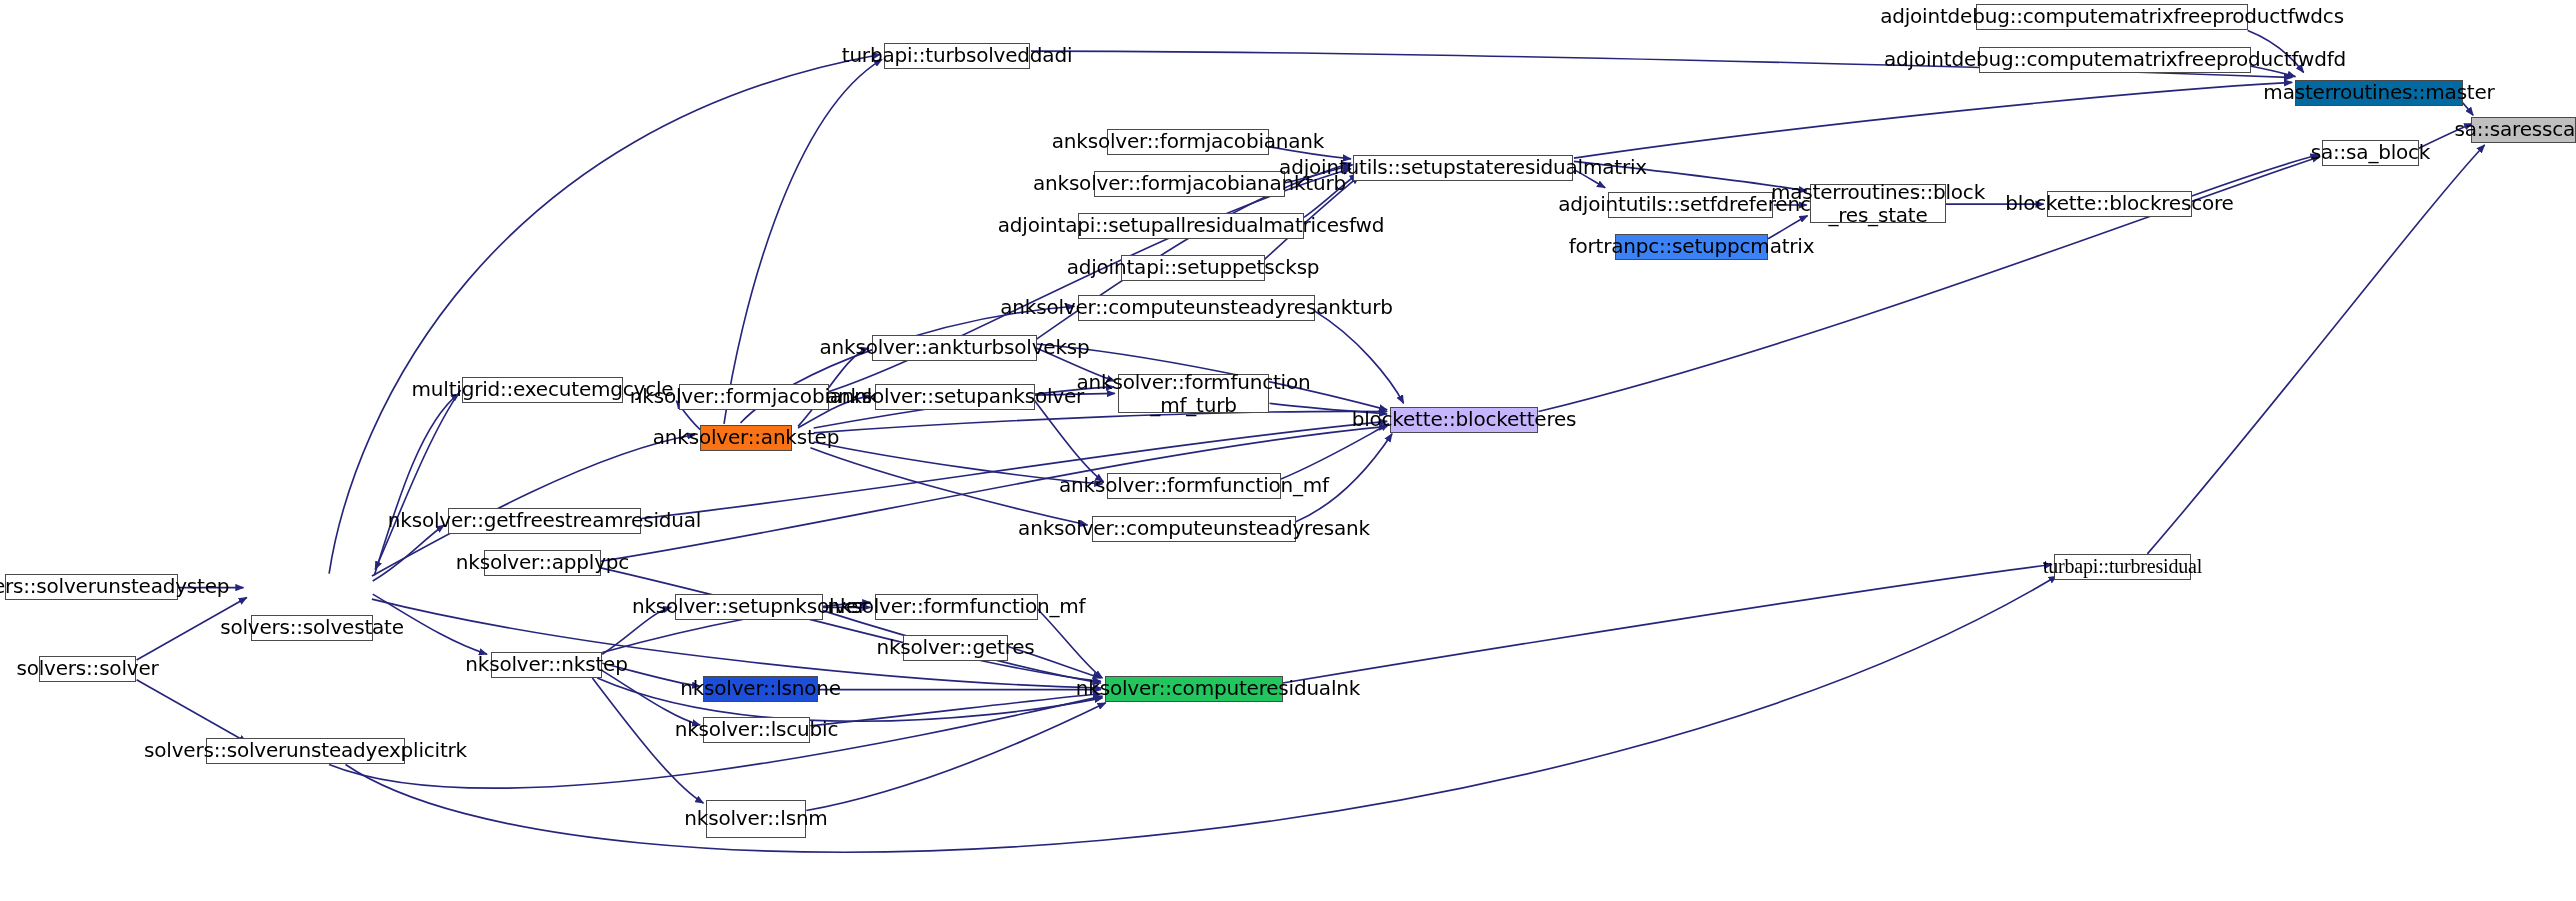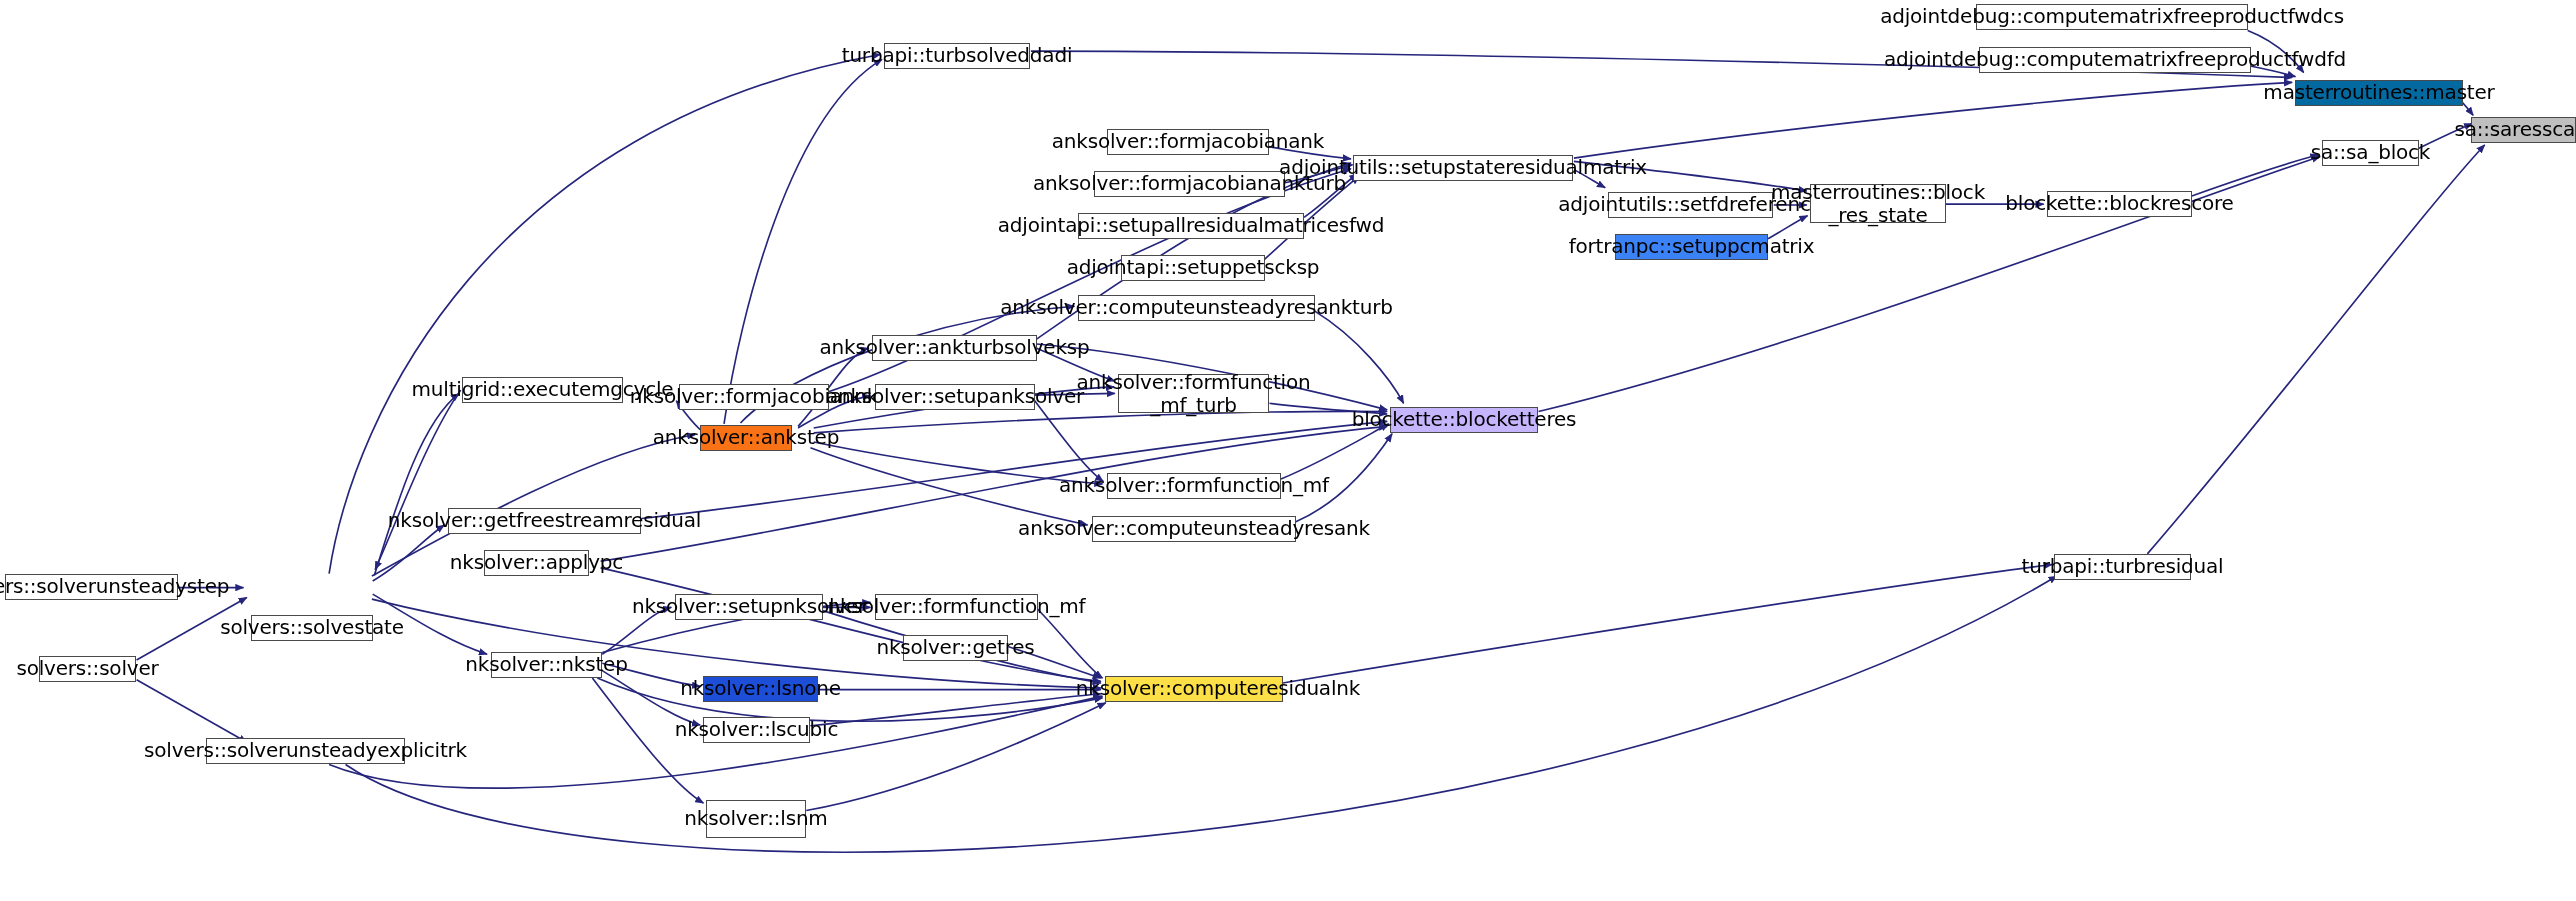--- a/index.html
+++ b/index.html
@@ -128,29 +128,29 @@
         <path d="M 2610,673 C 2760,500 2950,250 3020,176" fill="none" stroke="#26257c" stroke-width="2" marker-end="url(#ah)"></path>
         <path d="M 420,929 C 700,1120 1900,1060 2500,700" fill="none" stroke="#26257c" stroke-width="2" marker-end="url(#ah)"></path>
       </g>
   </svg>
   <div id="nodes">
       <div class="node" style="left: 5px; top: 574px; width: 173px; height: 26px; background: rgb(255, 255, 255); border-color: rgb(74, 74, 74);">solvers::solverunsteadystep</div>
       <div class="node" style="left: 251px; top: 574px; width: 122px; height: 26px; background: rgb(255, 255, 255); border-color: rgb(74, 74, 74); margin-top: 41px;">solvers::solvestate</div>
       <div class="node" style="left: 39px; top: 656px; width: 97px; height: 26px; background: rgb(255, 255, 255); border-color: rgb(74, 74, 74);">solvers::solver</div>
       <div class="node" style="left: 206px; top: 738px; width: 199px; height: 26px; background: rgb(255, 255, 255); border-color: rgb(74, 74, 74);">solvers::solverunsteadyexplicitrk</div>
       <div class="node" style="left: 448px; top: 508px; width: 193px; height: 26px; background: rgb(255, 255, 255); border-color: rgb(74, 74, 74);">nksolver::getfreestreamresidual</div>
-      <div class="node" style="left: 484px; top: 550px; width: 105px; height: 26px; background: rgb(255, 255, 255); border-color: rgb(74, 74, 74);">nksolver::applypc</div>
+      <div class="node" style="left: 484px; top: 550px; width: 117px; height: 26px; background: rgb(255, 255, 255); border-color: rgb(74, 74, 74);">nksolver::applypc</div>
       <div class="node" style="left: 491px; top: 652px; width: 111px; height: 26px; background: rgb(255, 255, 255); border-color: rgb(74, 74, 74);">nksolver::nkstep</div>
       <div class="node" style="left: 675px; top: 594px; width: 148px; height: 26px; background: rgb(255, 255, 255); border-color: rgb(74, 74, 74);">nksolver::setupnksolver</div>
       <div class="node" style="left: 875px; top: 594px; width: 163px; height: 26px; background: rgb(255, 255, 255); border-color: rgb(74, 74, 74);">nksolver::formfunction_mf</div>
       <div class="node" style="left: 903px; top: 635px; width: 105px; height: 26px; background: rgb(255, 255, 255); border-color: rgb(74, 74, 74);">nksolver::getres</div>
       <div class="node" style="left: 703px; top: 676px; width: 115px; height: 26px; background: #1d4ed8; border-color: rgb(74, 74, 74);">nksolver::lsnone</div>
       <div class="node" style="left: 703px; top: 717px; width: 107px; height: 26px; background: rgb(255, 255, 255); border-color: rgb(74, 74, 74);">nksolver::lscubic</div>
       <div class="node" style="left: 706px; top: 800px; width: 100px; height: 38px; background: rgb(255, 255, 255); border-color: rgb(74, 74, 74);">nksolver::lsnm</div>
-      <div class="node" style="left: 1105px; top: 676px; width: 178px; height: 26px; background: #fde047; border-color: rgb(74, 74, 74); padding-left: 48px;">nksolver::computeresidualnk</div>
+      <div class="node" style="left: 1105px; top: 676px; width: 178px; height: 26px; background: #22c55e; border-color: rgb(74, 74, 74); padding-left: 48px;">nksolver::computeresidualnk</div>
       <div class="node" style="left: 462px; top: 377px; width: 161px; height: 26px; background: rgb(255, 255, 255); border-color: rgb(74, 74, 74);">multigrid::executemgcycle</div>
       <div class="node" style="left: 679px; top: 384px; width: 150px; height: 26px; background: rgb(255, 255, 255); border-color: rgb(74, 74, 74);">nksolver::formjacobiannk</div>
       <div class="node" style="left: 700px; top: 425px; width: 92px; height: 26px; background: #f97316; border-color: rgb(74, 74, 74);">anksolver::ankstep</div>
       <div class="node" style="left: 872px; top: 335px; width: 165px; height: 26px; background: rgb(255, 255, 255); border-color: rgb(74, 74, 74);">anksolver::ankturbsolveksp</div>
       <div class="node" style="left: 875px; top: 384px; width: 160px; height: 26px; background: rgb(255, 255, 255); border-color: rgb(74, 74, 74);">anksolver::setupanksolver</div>
       <div class="node two-line" style="left: 1118px; top: 374px; width: 151px; height: 39px; background: rgb(255, 255, 255); border-color: rgb(74, 74, 74);">anksolver::formfunction
 _mf_turb</div>
       <div class="node" style="left: 1107px; top: 473px; width: 174px; height: 26px; background: rgb(255, 255, 255); border-color: rgb(74, 74, 74);">anksolver::formfunction_mf</div>
       <div class="node" style="left: 1092px; top: 516px; width: 204px; height: 26px; background: rgb(255, 255, 255); border-color: rgb(74, 74, 74);">anksolver::computeunsteadyresank</div>
       <div class="node" style="left: 1078px; top: 295px; width: 237px; height: 26px; background: rgb(255, 255, 255); border-color: rgb(74, 74, 74);">anksolver::computeunsteadyresankturb</div>
@@ -164,16 +164,16 @@
       <div class="node" style="left: 1615px; top: 234px; width: 153px; height: 26px; background: #3b82f6; border-color: rgb(74, 74, 74);">fortranpc::setuppcmatrix</div>
       <div class="node two-line" style="left: 1810px; top: 184px; width: 136px; height: 39px; background: rgb(255, 255, 255); border-color: rgb(74, 74, 74);">masterroutines::block
 _res_state</div>
       <div class="node" style="left: 2047px; top: 191px; width: 145px; height: 26px; background: rgb(255, 255, 255); border-color: rgb(74, 74, 74);">blockette::blockrescore</div>
       <div class="node" style="left: 884px; top: 43px; width: 146px; height: 26px; background: rgb(255, 255, 255); border-color: rgb(74, 74, 74);">turbapi::turbsolveddadi</div>
       <div class="node" style="left: 1976px; top: 4.1px; width: 272px; height: 26px; background: rgb(255, 255, 255); border-color: rgb(74, 74, 74);">adjointdebug::computematrixfreeproductfwdcs</div>
       <div class="node" style="left: 1979px; top: 47px; width: 272px; height: 26px; background: rgb(255, 255, 255); border-color: rgb(74, 74, 74);">adjointdebug::computematrixfreeproductfwdfd</div>
       <div class="node" style="left: 2295px; top: 80px; width: 168px; height: 26px; background: #0369a1; border-color: rgb(74, 74, 74);">masterroutines::master</div>
       <div class="node" style="left: 2322px; top: 140px; width: 97px; height: 26px; background: rgb(255, 255, 255); border-color: rgb(74, 74, 74);">sa::sa_block</div>
       <div class="node highlight" style="left: 2471px; top: 117px; width: 105px; height: 26px; background: rgb(191, 191, 191); border-color: rgb(74, 74, 74);">sa::saresscale</div>
-      <div class="node" style="left: 2054px; top: 554px; width: 137px; height: 26px; background: rgb(255, 255, 255); border-color: rgb(74, 74, 74);">turbapi::turbresidual</div>
+      <div class="node" style="left: 2054px; top: 554px; width: 137px; height: 26px; background: rgb(255, 255, 255); border-color: rgb(74, 74, 74); font-family: Liberation Serif, serif;">turbapi::turbresidual</div>
     </div>
 </div>
 
 
 </body></html>

